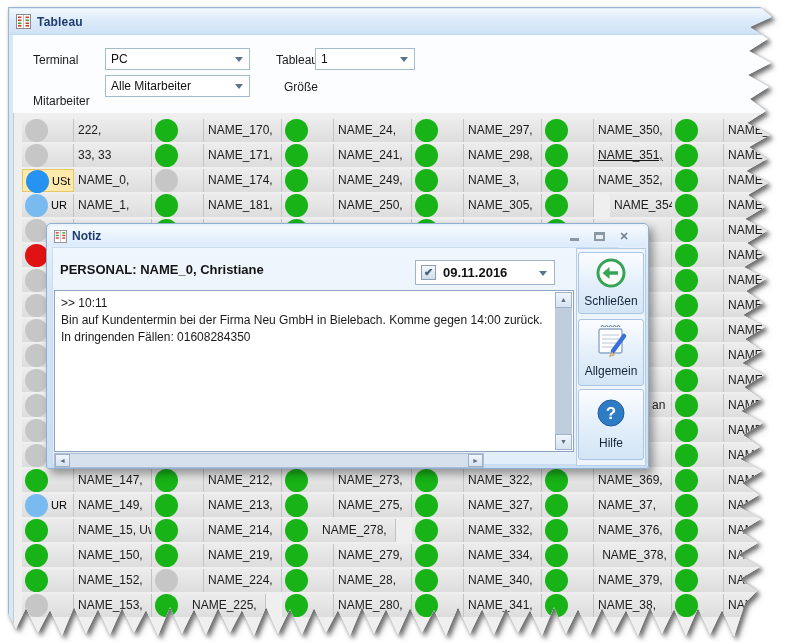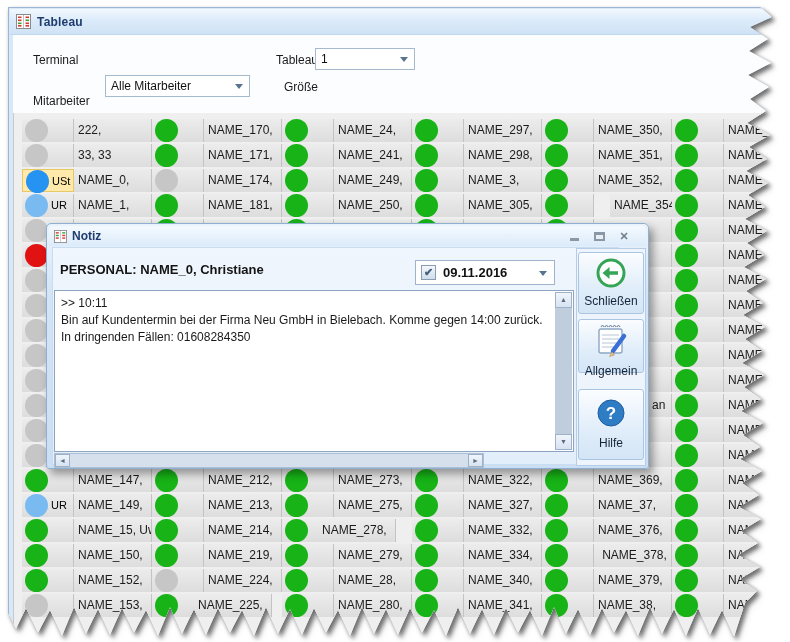--- a/index.html
+++ b/index.html
@@ -91,20 +91,24 @@
           <rect x="9.5" y="2.5" width="3.5" height="1.6" fill="#d03a3a"></rect>
           <rect x="9.5" y="5.5" width="3.5" height="1.6" fill="#3aa03a"></rect>
           <rect x="9.5" y="8.5" width="3.5" height="1.6" fill="#d03a3a"></rect>
           <rect x="9.5" y="11" width="3.5" height="1.6" fill="#d03a3a"></rect>
         </svg>
         <span class="ttl">Tableau</span>
       </div>
 
       <div class="formpanel">
         <span class="flabel" style="left:20px;top:18px;">Terminal</span>
+        <div class="fsel" style="left:92px;top:13px;width:145px;">
+          <span>PC</span>
+          <span class="arr"></span>
+        </div>
         <span class="flabel" style="left:250px;top:18px;width:55px;text-align:right;">Tableau</span>
         <div class="fsel" style="left:302px;top:13px;width:100px;">
           <span>1</span>
           <span class="arr"></span>
         </div>
         <span class="flabel" style="left:20px;top:59px;">Mitarbeiter</span>
         <div class="fsel" style="left:92px;top:40px;width:145px;">
           <span>Alle Mitarbeiter</span>
           <span class="arr"></span>
         </div>
@@ -151,21 +155,21 @@
               <span class="dot g"></span>
             </div>
             <div class="gcell namec" style="left: 320px;"><span>NAME_241,</span></div>
             <div class="gcell dotc" style="left: 398px;">
               <span class="dot g"></span>
             </div>
             <div class="gcell namec" style="left: 450px;"><span>NAME_298,</span></div>
             <div class="gcell dotc" style="left: 528px;">
               <span class="dot g"></span>
             </div>
-            <div class="gcell namec" style="left: 580px;"><span>NAME_351,</span></div>
+            <div class="gcell namec" style="left: 580px; text-decoration: underline;"><span>NAME_351,</span></div>
             <div class="gcell dotc" style="left: 658px;">
               <span class="dot g"></span>
             </div>
             <div class="gcell namec" style="left: 710px;"><span>NAME_390,</span></div>
           </div>
           <div class="grow">
             <div class="gcell dotc hl" style="left: 8px;">
               <span class="dot b"></span>
               <span class="tag">USt</span>
             </div>
@@ -610,21 +614,21 @@
             <div class="gcell namec" style="left: 710px;"><span>NAME_435,</span></div>
           </div>
           <div class="grow">
             <div class="gcell dotc" style="left: 8px;">
               <span class="dot x"></span>
             </div>
             <div class="gcell namec" style="left: 60px;"><span>NAME_153,</span></div>
             <div class="gcell dotc" style="left: 138px;">
               <span class="dot g"></span>
             </div>
-            <div class="gcell namec" style="left: 180px;"><span>NAME_225,</span></div>
+            <div class="gcell namec" style="left: 174px;"><span>NAME_225,</span></div>
             <div class="gcell dotc" style="left: 268px;">
               <span class="dot g"></span>
             </div>
             <div class="gcell namec" style="left: 320px;"><span>NAME_280,</span></div>
             <div class="gcell dotc" style="left: 398px;">
               <span class="dot g"></span>
             </div>
             <div class="gcell namec" style="left: 450px;"><span>NAME_341,</span></div>
             <div class="gcell dotc" style="left: 528px;">
               <span class="dot g"></span>
@@ -687,21 +691,21 @@
 
         <div class="btnpanel">
           <div class="dbtn" style="top:3px;height:62px;">
             <svg width="34" height="34" style="margin-top:3px;" viewBox="0 0 34 34">
               <circle cx="17" cy="17" r="13" fill="#ffffff" stroke="#35a455" stroke-width="3"></circle>
               <line x1="24" y1="17" x2="13" y2="17" stroke="#35a455" stroke-width="3.5"></line>
               <polygon points="15.5,11 8.5,17 15.5,23" fill="#35a455"></polygon>
             </svg>
             <span class="lbl" style="margin-top:0;">Schließen</span>
           </div>
-          <div class="dbtn" style="top:70px;height:54px;">
+          <div class="dbtn" style="top:70px;height:67px;">
             <svg width="36" height="38" style="margin-top:2px;" viewBox="0 0 36 38">
               <rect x="6" y="7" width="23" height="24" rx="2" fill="#fdfdfd" stroke="#8fa6c4" stroke-width="1.4"></rect>
               <path d="M8 5 q1.5 -3 3 0 M12 5 q1.5 -3 3 0 M16 5 q1.5 -3 3 0 M20 5 q1.5 -3 3 0 M24 5 q1.5 -3 3 0" fill="none" stroke="#7c8ea6" stroke-width="1.2"></path>
               <line x1="9" y1="13" x2="26" y2="13" stroke="#b8c6da" stroke-width="1"></line>
               <line x1="9" y1="17" x2="26" y2="17" stroke="#b8c6da" stroke-width="1"></line>
               <line x1="9" y1="21" x2="26" y2="21" stroke="#b8c6da" stroke-width="1"></line>
               <line x1="9" y1="25" x2="22" y2="25" stroke="#b8c6da" stroke-width="1"></line>
               <line x1="31" y1="14" x2="20" y2="29" stroke="#3a6fd8" stroke-width="4.5" stroke-linecap="round"></line>
               <polygon points="19,30 16.5,34.5 21.5,33" fill="#e8c38f" stroke="#b08d55" stroke-width="0.6"></polygon>
             </svg>

